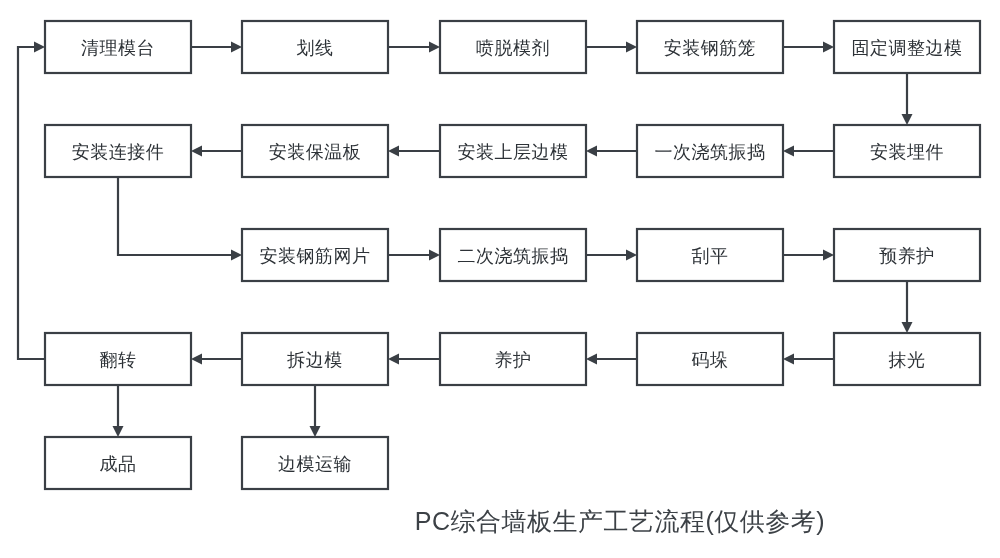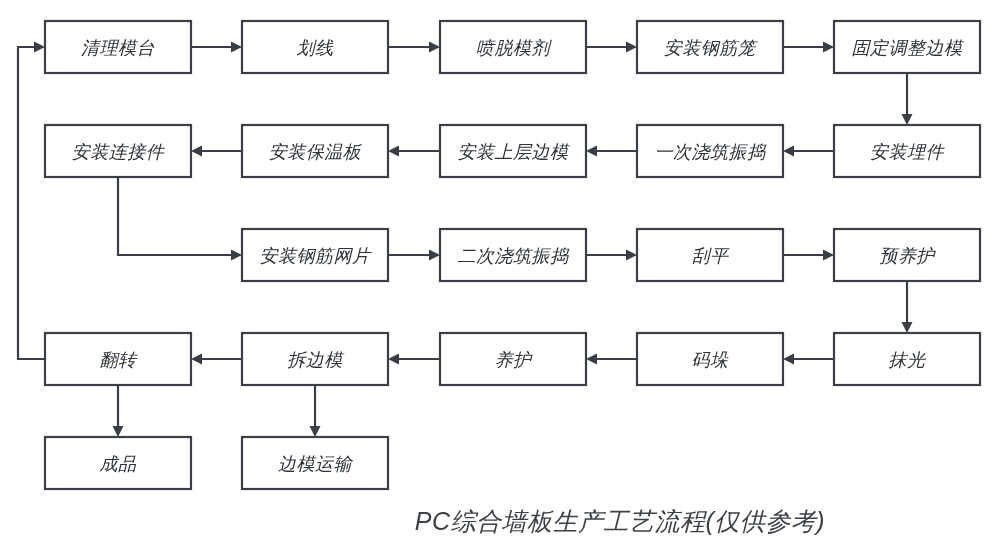--- a/index.html
+++ b/index.html
@@ -10,21 +10,20 @@
   body {
     width: 1000px;
     height: 558px;
     font-family: "Liberation Sans", "DejaVu Sans", sans-serif;
     overflow: hidden;
   }
   #flow-root {
     position: relative;
     width: 1000px;
     height: 558px;
-    font-style: italic;
   }
   svg.flow-svg {
     position: absolute;
     left: 0;
     top: 0;
     width: 1000px;
     height: 558px;
     display: block;
   }
   .node-rect {

